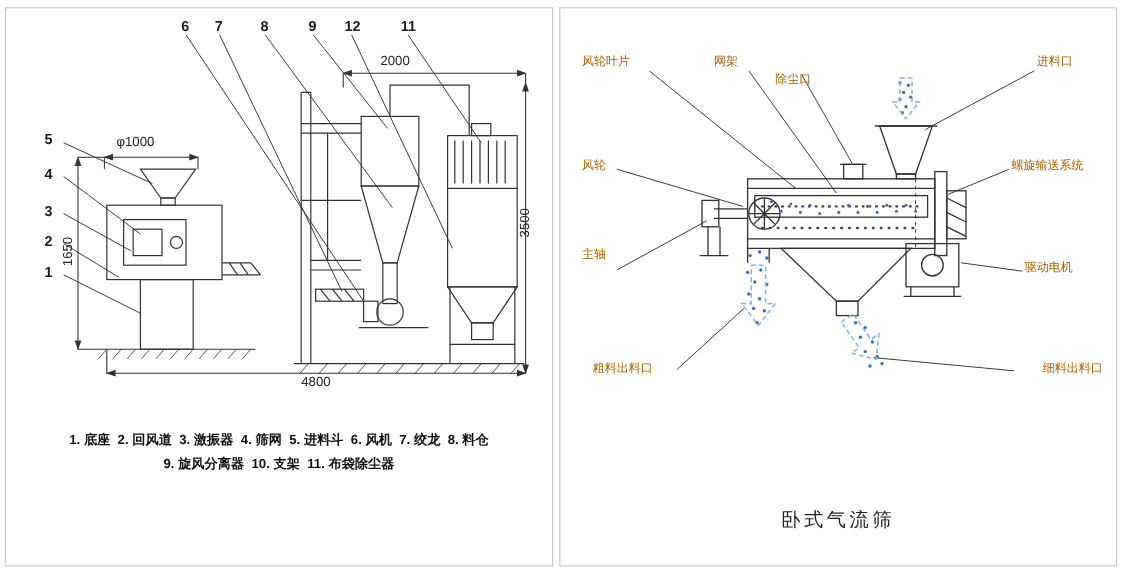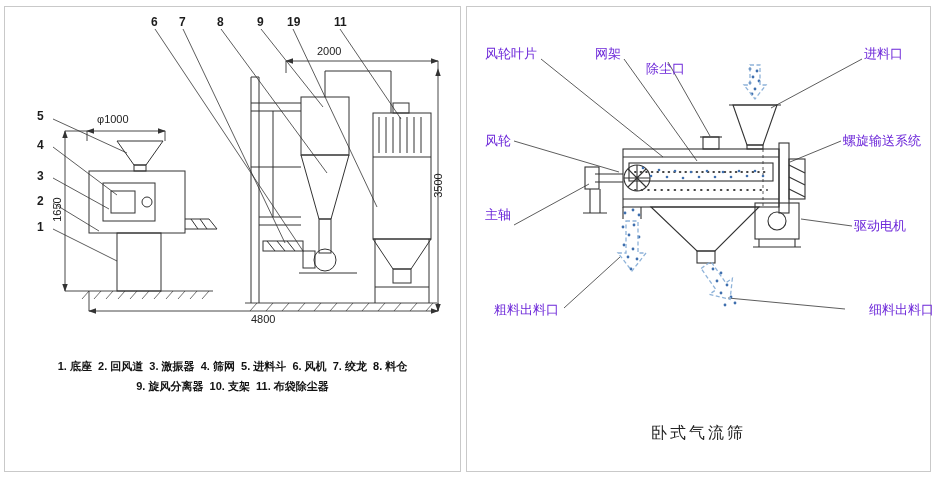--- a/index.html
+++ b/index.html
@@ -7,21 +7,21 @@
          font-family:"Liberation Sans",sans-serif;overflow:hidden;}
   .panel{position:absolute;top:6px;height:466px;background:#fff;
          border:1px solid #c9c9c9;box-sizing:border-box;}
   .panel-left{left:4px;width:457px;}
   .panel-right{left:466px;width:465px;}
   svg.draw{position:absolute;left:0;top:0;}
   .txt{position:absolute;color:#1c1c1c;white-space:nowrap;line-height:1.2;}
   .callout{font-size:12px;font-weight:600;}
   .dim{font-size:11px;color:#222;}
   .dim-vert{transform:rotate(-90deg);transform-origin:center;}
-  .lbl{font-size:13px;color:#6d28d9;text-align:right;}
+  .lbl{font-size:10px;color:#a16207;text-align:right;}
   .legend{position:absolute;left:0;width:100%;text-align:center;font-size:11px;
           font-weight:600;color:#111;white-space:pre;}
   .title{position:absolute;left:0;width:100%;text-align:center;font-size:16px;
          letter-spacing:3px;color:#222;}
   .watermark{position:absolute;font-size:17px;letter-spacing:8px;color:#6b7688;
              opacity:.16;font-weight:700;}
 </style>
 </head>
 <body>
 
@@ -100,21 +100,21 @@
         <line x1="433" y1="62" x2="433" y2="304" marker-start="url(#da)" marker-end="url(#da)"></line>
         <line x1="84" y1="304" x2="433" y2="304" marker-start="url(#da)" marker-end="url(#da)"></line>
         <path d="M84,284 V304 M433,296 V304"></path>
       </g>
     </svg>
 
     <div class="txt callout" style="left:146px;top:8px">6</div>
     <div class="txt callout" style="left:174px;top:8px">7</div>
     <div class="txt callout" style="left:212px;top:8px">8</div>
     <div class="txt callout" style="left:252px;top:8px">9</div>
-    <div class="txt callout" style="left:282px;top:8px">19</div>
+    <div class="txt callout" style="left:282px;top:8px">12</div>
     <div class="txt callout" style="left:329px;top:8px">11</div>
 
     <div class="txt callout" style="left:32px;top:102px">5</div>
     <div class="txt callout" style="left:32px;top:131px">4</div>
     <div class="txt callout" style="left:32px;top:162px">3</div>
     <div class="txt callout" style="left:32px;top:187px">2</div>
     <div class="txt callout" style="left:32px;top:213px">1</div>
 
     <div class="txt dim" style="left:92px;top:106px">φ1000</div>
     <div class="txt dim" style="left:312px;top:38px">2000</div>

